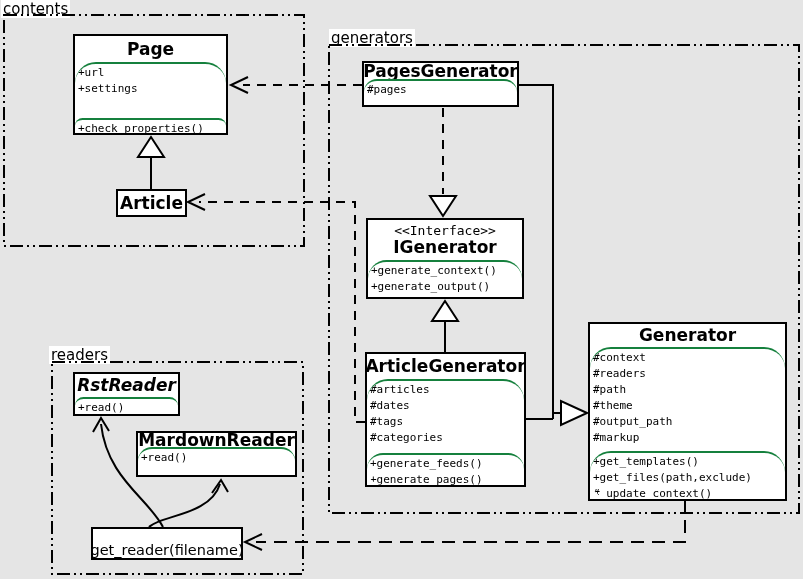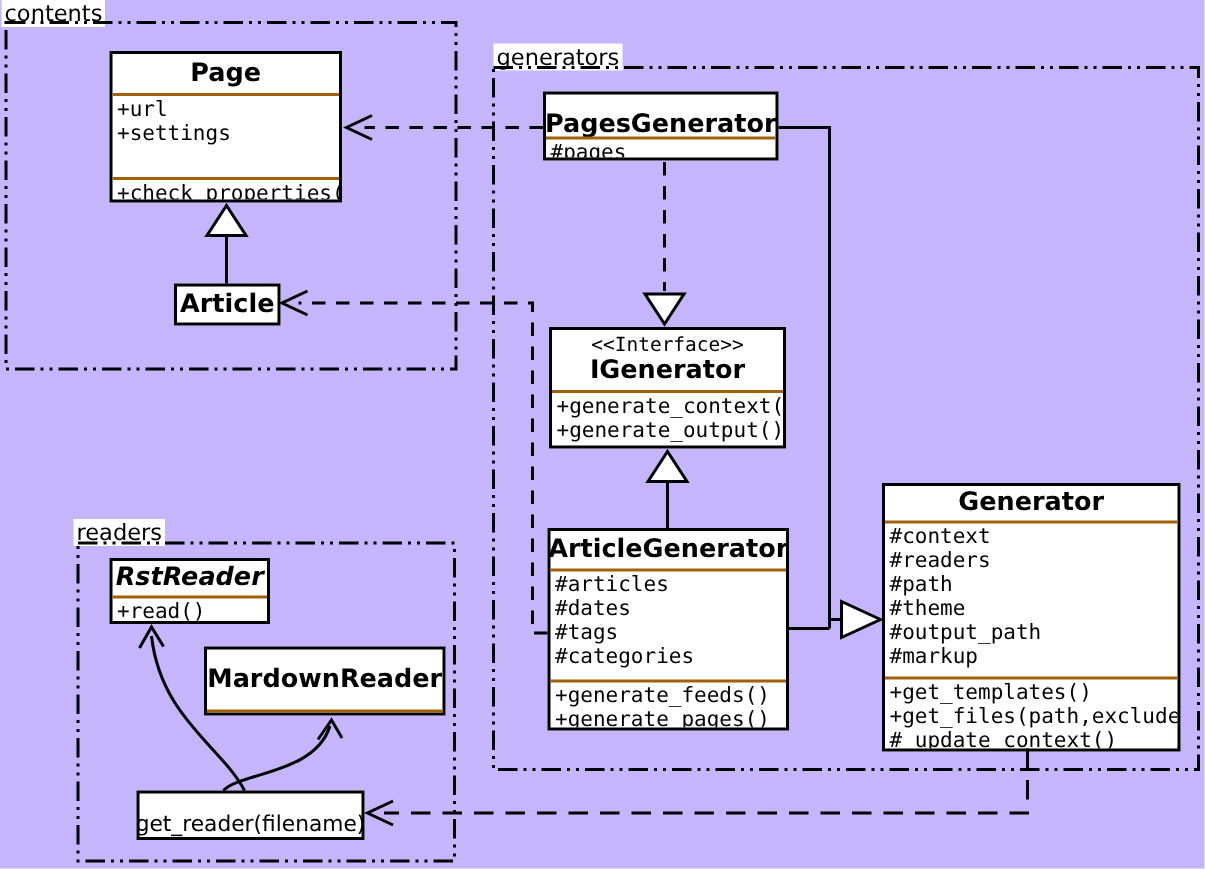--- a/index.html
+++ b/index.html
@@ -1,19 +1,19 @@
 <!DOCTYPE html>
 <html><head>
 <meta charset="utf-8">
 <style>
   html,body{margin:0;padding:0;background:#fff;}
   #canvas{
     position:relative;
     width:803px;height:579px;
-    background:#c4b5fd;
+    background:#e5e5e5;
     font-family:"DejaVu Sans", sans-serif;
     overflow:hidden;
   }
   .pkg-label{
     position:absolute;
     font:15px "DejaVu Sans", sans-serif;
     color:#000;
     background:#fff;
     padding:0 2px;
     white-space:nowrap;
@@ -38,28 +38,29 @@
     white-space:nowrap;
     flex:0 0 auto;
   }
   .stereotype{
     font-family:"DejaVu Sans Mono", monospace;
     font-weight:normal;
     font-size:13px;
     line-height:15px;
   }
   .sec{
-    border-top:2px solid #a16207;
+    border-top:2px solid #15803d;
     font-family:"DejaVu Sans Mono", monospace;
-    font-size:14px;
+    font-size:11px;
     line-height:16px;
     padding:1px 3px 0 3px;
     overflow:hidden;
     white-space:nowrap;
     flex:0 0 auto;
+    border-radius:21px;
   }
   .plainbox{
     position:absolute;
     box-sizing:border-box;
     border:2px solid #000;
     background:#fff;
     display:flex;
     align-items:flex-end;
     justify-content:center;
     font:14.5px "DejaVu Sans", sans-serif;
@@ -90,21 +91,21 @@
     <div class="sec" style="flex:1;">
       <div>+check_properties()</div>
     </div>
   </div>
 
   <div class="cls" style="left:116px;top:189px;width:71px;height:28px;">
     <div class="cls-title" style="flex:1;">Article</div>
   </div>
 
   <div class="cls" style="left:362px;top:61px;width:157px;height:46px;">
-    <div class="cls-title" style="height:16px;margin-top:12px;">PagesGenerator</div>
+    <div class="cls-title" style="height:16px;">PagesGenerator</div>
     <div class="sec" style="flex:1;">
       <div>#pages</div>
     </div>
   </div>
 
   <div class="cls" style="left:366px;top:218px;width:158px;height:81px;">
     <div class="cls-title" style="height:40px;">
       <div class="stereotype">&lt;&lt;Interface&gt;&gt;</div>
       <div>IGenerator</div>
     </div>
@@ -146,21 +147,21 @@
   </div>
 
   <div class="cls" style="left:73px;top:372px;width:107px;height:44px;">
     <div class="cls-title" style="height:23px;font-style:italic;">RstReader</div>
     <div class="sec" style="flex:1;">
       <div>+read()</div>
     </div>
   </div>
 
   <div class="cls" style="left:136px;top:431px;width:161px;height:46px;">
-    <div class="cls-title" style="height:40px;border-radius:12px;">MardownReader</div>
+    <div class="cls-title" style="height:14px;border-radius:12px;">MardownReader</div>
     <div class="sec" style="flex:1;">
       <div>+read()</div>
     </div>
   </div>
 
   <div class="plainbox" style="left:91px;top:527px;width:152px;height:33px;">
     <span>get_reader(filename)</span>
   </div>
 
   <svg id="wires" width="803" height="579" viewBox="0 0 803 579">

